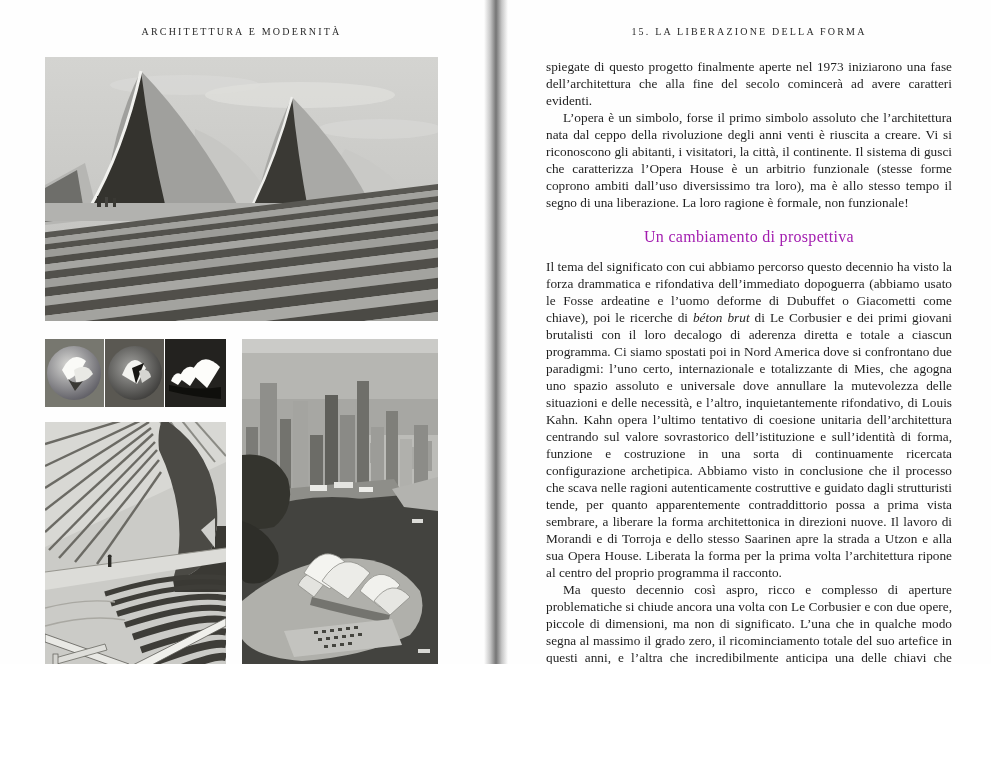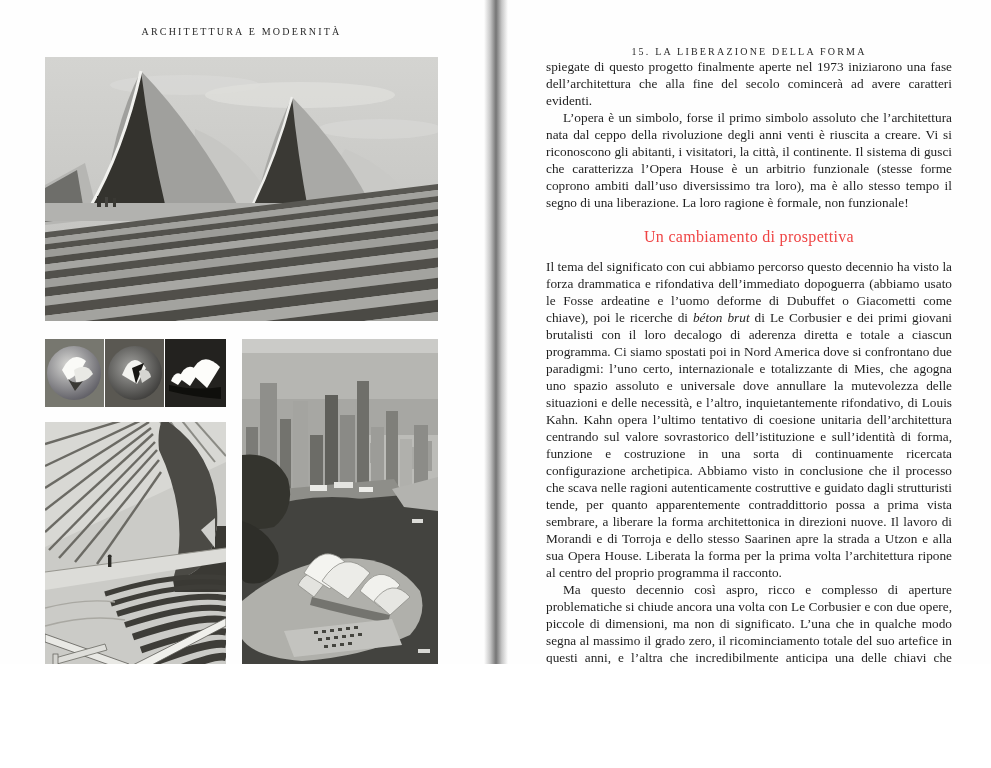--- a/index.html
+++ b/index.html
@@ -4,32 +4,32 @@
 <style>
   html,body{margin:0;padding:0;background:#ffffff;}
   .spread{position:relative;width:991px;height:664px;background:#fefefe;overflow:hidden;
           font-family:"Liberation Serif","DejaVu Serif",serif;color:#1e1e1e;}
   
   .spine{position:absolute;top:0;left:484px;width:24px;height:768px;
          background:linear-gradient(90deg,rgba(140,140,140,0) 0%,#c6c6c6 26%,#8f8f8f 42%,#757575 50%,#8f8f8f 58%,#c6c6c6 74%,rgba(140,140,140,0) 100%);}
   .running-head{position:absolute;top:26px;font-size:10px;letter-spacing:2.2px;
                 text-align:center;color:#2a2a2a;white-space:nowrap;}
   .running-head.left{left:45px;width:393px;}
-  .running-head.right{left:546px;width:406px;margin-top:20px;}
+  .running-head.right{left:546px;width:406px;}
   .folio{position:absolute;top:738px;font-size:17px;letter-spacing:1.5px;text-align:center;color:#222;
          font-feature-settings:"onum";}
   .folio.left{left:45px;width:393px;}
   .folio.right{left:530px;width:406px;text-decoration:underline;}
   .fig{position:absolute;display:block;}
   .caption{position:absolute;left:45px;top:687px;width:393px;font-size:12.7px;color:#1c1c1c;}
   .text-col{position:absolute;left:546px;top:58px;width:406px;
             font-size:13.3px;line-height:17px;text-align:justify;hyphens:manual;}
   .text-col p{margin:0;}
   .text-col p.indent{text-indent:17px;}
-  .text-col h2{margin:17px 0 13px 0;font-size:16px;font-weight:normal;text-align:center;letter-spacing:.3px;color:#ef4444;}
+  .text-col h2{margin:17px 0 13px 0;font-size:16px;font-weight:normal;text-align:center;letter-spacing:.3px;color:#a21caf;}
   .text-col i{}
 </style>
 </head>
 <body>
 
 <div class="spread">
 
   <div class="running-head left">ARCHITETTURA E MODERNITÀ</div>
 
   <svg class="fig" style="left:45px;top:57px" width="393" height="264" viewBox="0 0 393 264">

